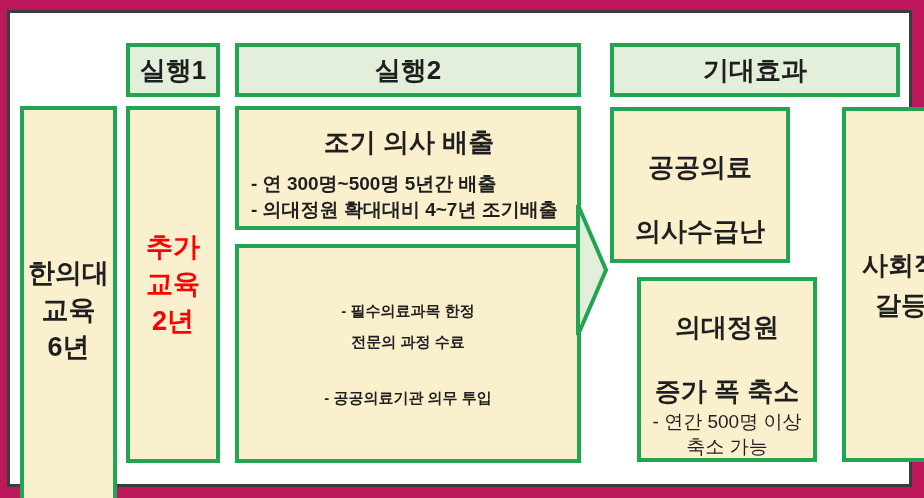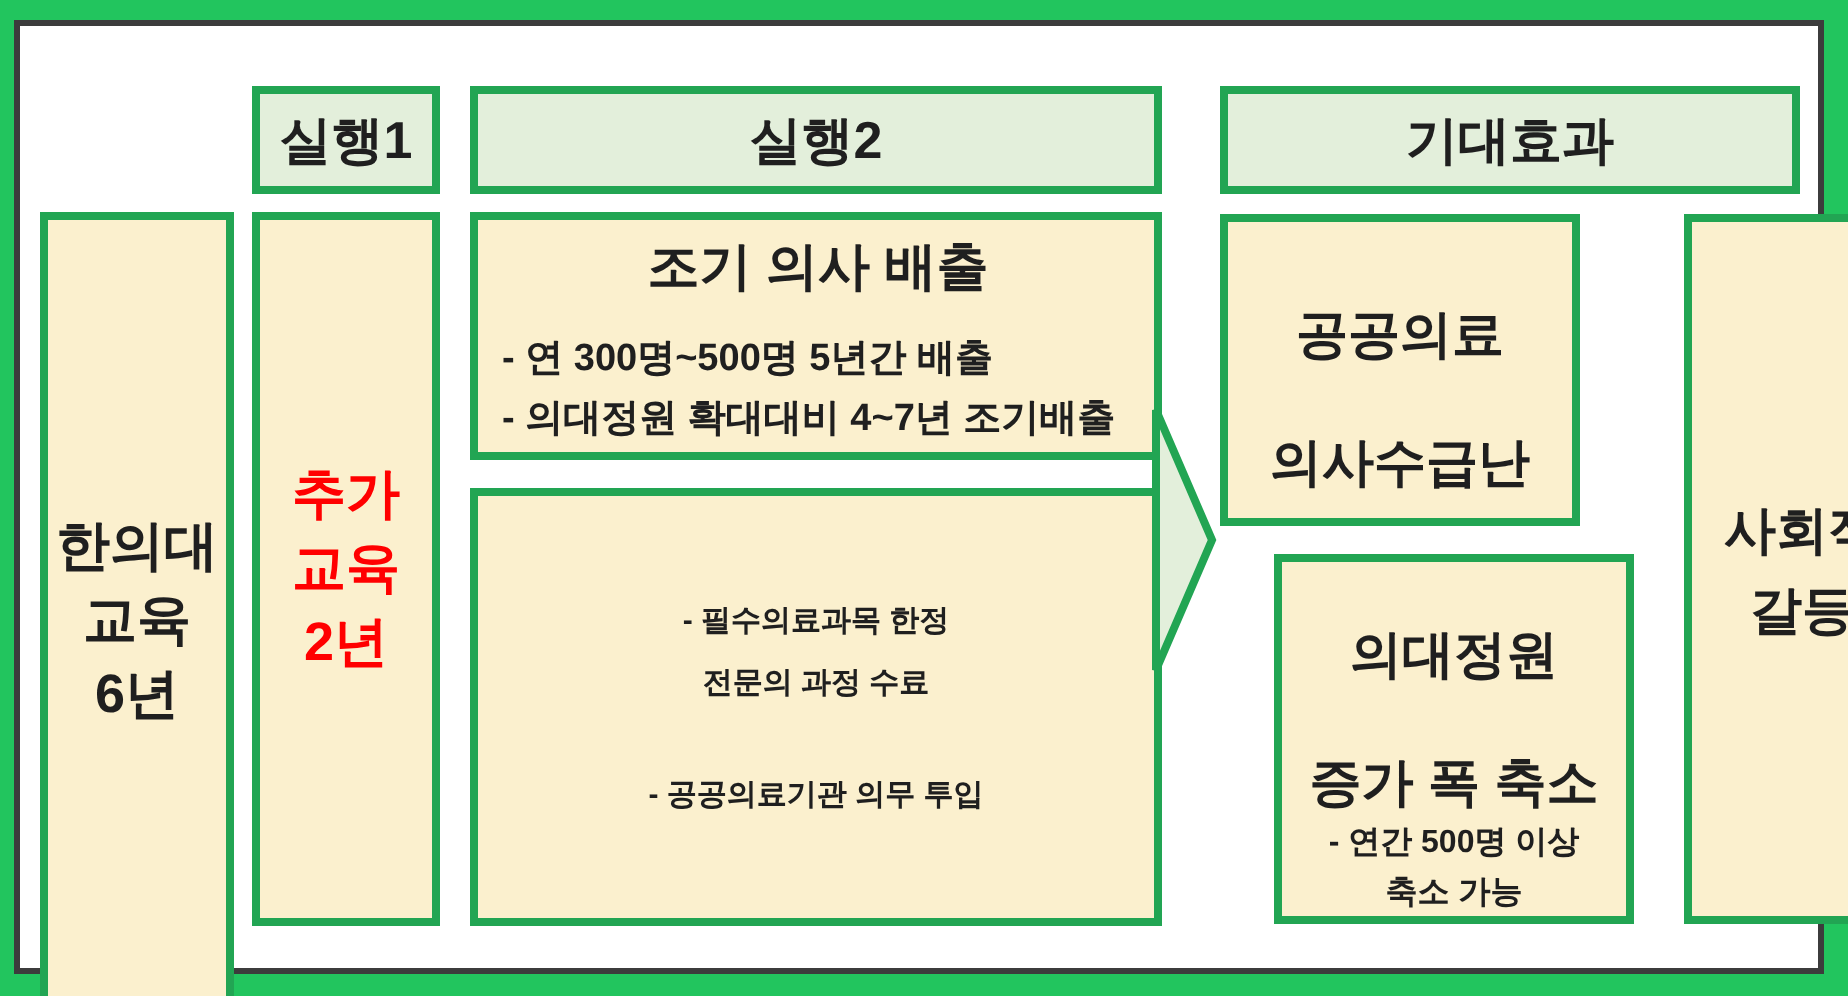--- a/index.html
+++ b/index.html
@@ -5,36 +5,36 @@
   :root{
     --green:#22A553;
     --header-fill:#E3EFDB;
     --box-fill:#FBF0CE;
     --text:#1F1F1F;
     --red:#FF0000;
     --frame:#3C3C3C;
   }
   html,body{margin:0;padding:0;background:#fff;}
   body{font-family:"Liberation Sans","DejaVu Sans",sans-serif;color:var(--text);}
-  .stage{position:relative;width:924px;height:498px;background:#22c55e;overflow:hidden;}
+  .stage{position:relative;width:924px;height:498px;background:#be185d;overflow:hidden;}
   .frame{position:absolute;left:7px;top:10px;width:899px;height:471px;border:3px solid var(--frame);background:#fff;}
   .gbox{position:absolute;border:4px solid var(--green);background:var(--box-fill);box-sizing:border-box;
         display:flex;flex-direction:column;align-items:center;justify-content:center;}
   .hbox{position:absolute;border:4px solid var(--green);background:var(--header-fill);box-sizing:border-box;
         display:flex;align-items:center;justify-content:center;}
   .h-label{font-size:26px;font-weight:bold;}
   .big{font-size:27px;font-weight:bold;line-height:37px;text-align:center;}
   .red{color:var(--red);}
-  .boxa{justify-content:space-between;align-items:stretch;padding:6px 10px 4px 12px;}
+  .boxa{justify-content:flex-end;align-items:stretch;padding:6px 10px 4px 12px;}
   .boxa-title{font-size:26px;font-weight:bold;text-align:center;margin-bottom:10px;}
   .boxa-bullet{font-size:19px;font-weight:bold;text-align:left;line-height:24px;margin-top:2px;}
   .boxb-line{font-size:15px;font-weight:bold;text-align:center;line-height:31px;}
   .boxb-gap{height:25px;}
   .eff-line{font-size:26px;font-weight:bold;text-align:center;line-height:36px;margin-top:28px;}
-  .eff-small{font-size:16px;font-weight:bold;text-align:left;line-height:25px;}
+  .eff-small{font-size:19px;font-weight:normal;text-align:left;line-height:25px;}
   .col5-line{font-size:26px;font-weight:bold;text-align:center;line-height:40px;}
   .arrow-wrap{position:absolute;left:573px;top:199px;width:40px;height:142px;}
 </style>
 </head>
 <body>
 
 <div class="stage">
   <div class="frame"></div>
 
   <div class="hbox" style="left:126px;top:43px;width:94px;height:54px;">

